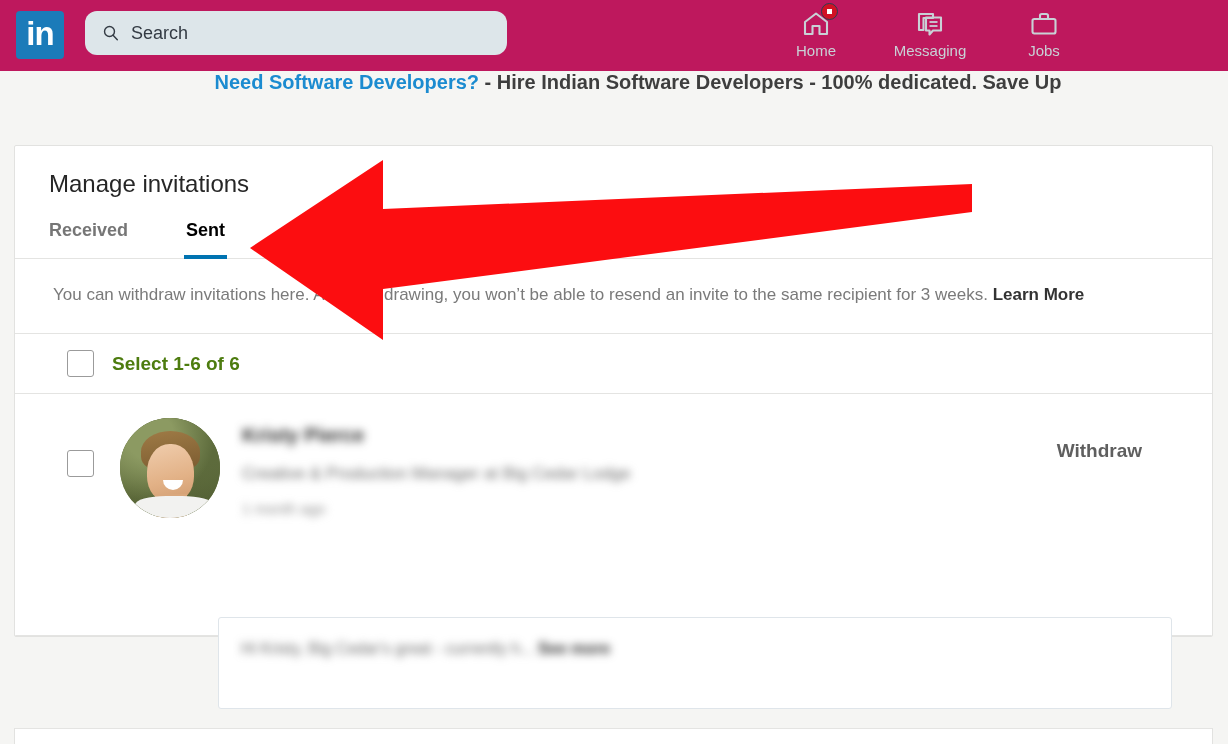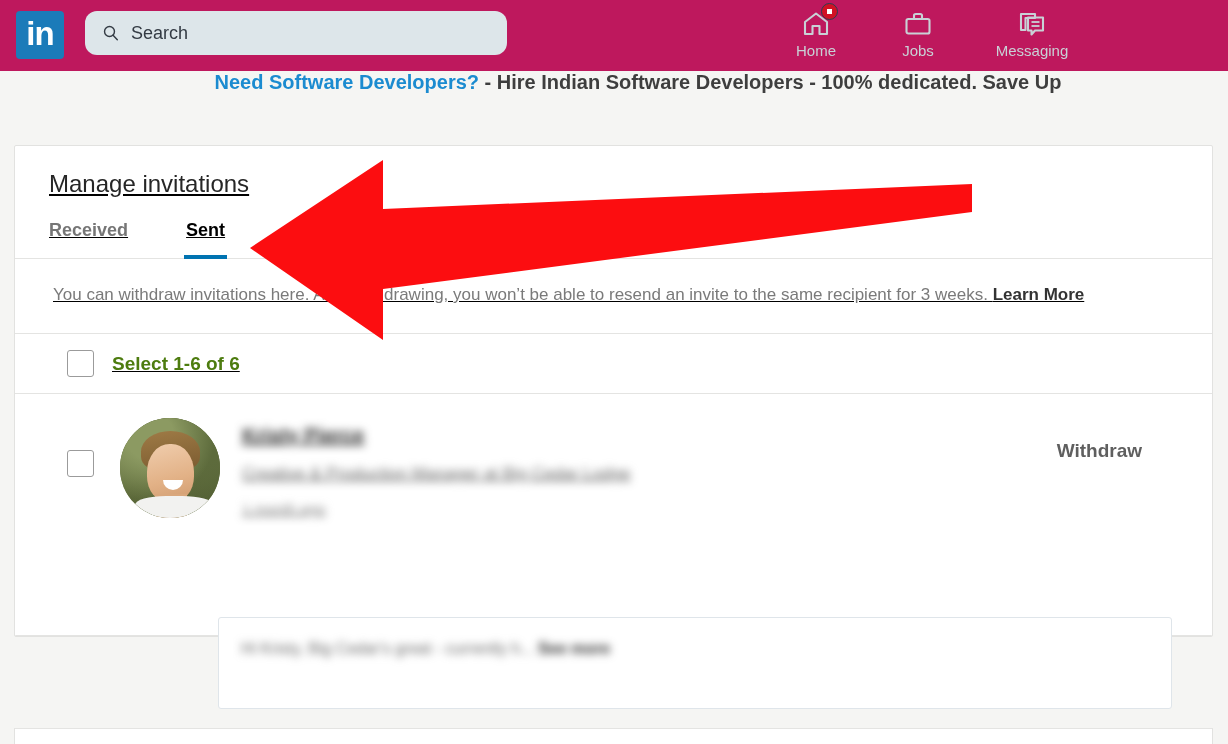--- a/index.html
+++ b/index.html
@@ -134,21 +134,20 @@
 
   
   .card {
     position: absolute;
     top: 145px; left: 14px;
     width: 1199px;
     background: #ffffff;
     border: 1px solid #e2e2e0;
     border-radius: 2px;
     overflow: hidden;
-    text-decoration: underline;
   }
 
   .card-title {
     font-size: 24px;
     color: #262626;
     padding: 24px 0 0 34px;
     font-family: "Liberation Sans", sans-serif;
   }
 
   .tabs {
@@ -357,43 +356,43 @@
     <div class="navitem">
       <span class="glyph">
         <svg width="30" height="28" viewBox="0 0 30 28">
           <path d="M4 13 L15 4.5 L26 13 L26 25 L18.5 25 L18.5 17 L11.5 17 L11.5 25 L4 25 Z" fill="none" stroke="#c9d1d6" stroke-width="2.1" stroke-linejoin="round"></path>
         </svg>
         <span class="badge"></span>
       </span>
       <span class="lbl">Home</span>
     </div>
 
-
-    <div class="navitem">
-      <span class="glyph">
-        <svg width="30" height="28" viewBox="0 0 30 28">
-          <rect x="3.5" y="10" width="23" height="14.5" rx="1.8" fill="none" stroke="#c9d1d6" stroke-width="2.1"></rect>
-          <path d="M11 10 L11 6.6 C11 5.6 11.8 5 12.8 5 L17.2 5 C18.2 5 19 5.6 19 6.6 L19 10" fill="none" stroke="#c9d1d6" stroke-width="2.1" stroke-linejoin="round"></path>
-        </svg>
-      </span>
-      <span class="lbl">Jobs</span>
-    </div>
 
     <div class="navitem nav-msg">
       <span class="glyph">
         <svg width="30" height="28" viewBox="0 0 30 28">
           <path d="M4 5 L18 5 L18 9 L8.5 9 L8.5 21 L4 21 Z" fill="none" stroke="#c9d1d6" stroke-width="2.1" stroke-linejoin="round"></path>
           <path d="M11 8.5 L26 8.5 L26 21.5 L18 21.5 L14.5 25.5 L14.5 21.5 L11 21.5 Z" fill="none" stroke="#c9d1d6" stroke-width="2.1" stroke-linejoin="round"></path>
           <line x1="14.5" y1="13" x2="22.5" y2="13" stroke="#c9d1d6" stroke-width="1.8"></line>
           <line x1="14.5" y1="17" x2="22.5" y2="17" stroke="#c9d1d6" stroke-width="1.8"></line>
         </svg>
       </span>
       <span class="lbl">Messaging</span>
     </div>
 
+    <div class="navitem">
+      <span class="glyph">
+        <svg width="30" height="28" viewBox="0 0 30 28">
+          <rect x="3.5" y="10" width="23" height="14.5" rx="1.8" fill="none" stroke="#c9d1d6" stroke-width="2.1"></rect>
+          <path d="M11 10 L11 6.6 C11 5.6 11.8 5 12.8 5 L17.2 5 C18.2 5 19 5.6 19 6.6 L19 10" fill="none" stroke="#c9d1d6" stroke-width="2.1" stroke-linejoin="round"></path>
+        </svg>
+      </span>
+      <span class="lbl">Jobs</span>
+    </div>
+
   </div>
 </div>
 
 <div class="banner">
   <div class="banner-inner">
     <span class="hl">Need Software Developers?</span><span class="rest"> - Hire Indian Software Developers - 100% dedicated. Save Up</span>
   </div>
 </div>
 
 <div class="card">

